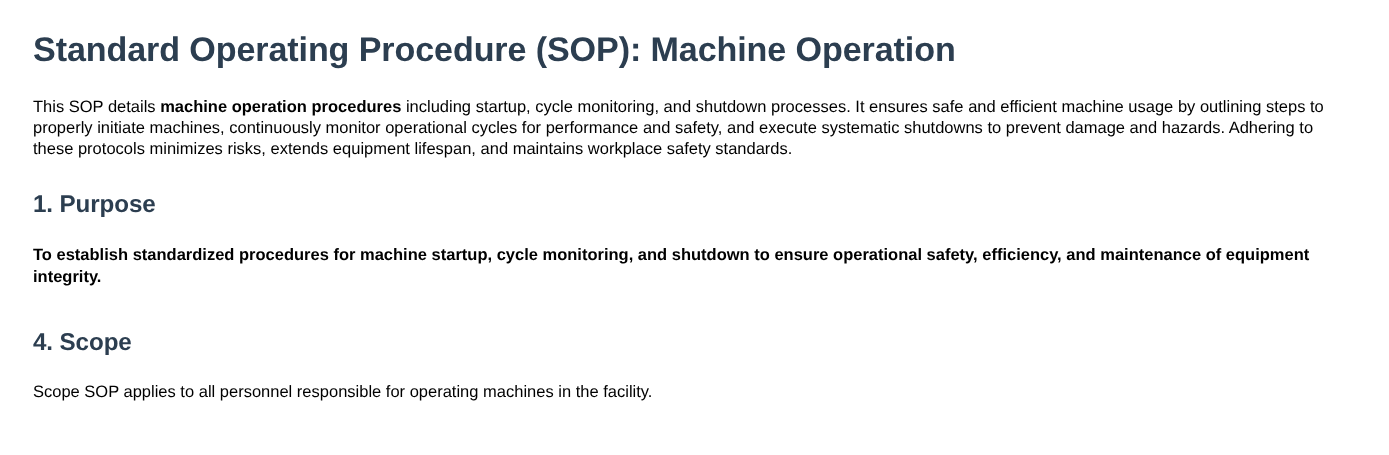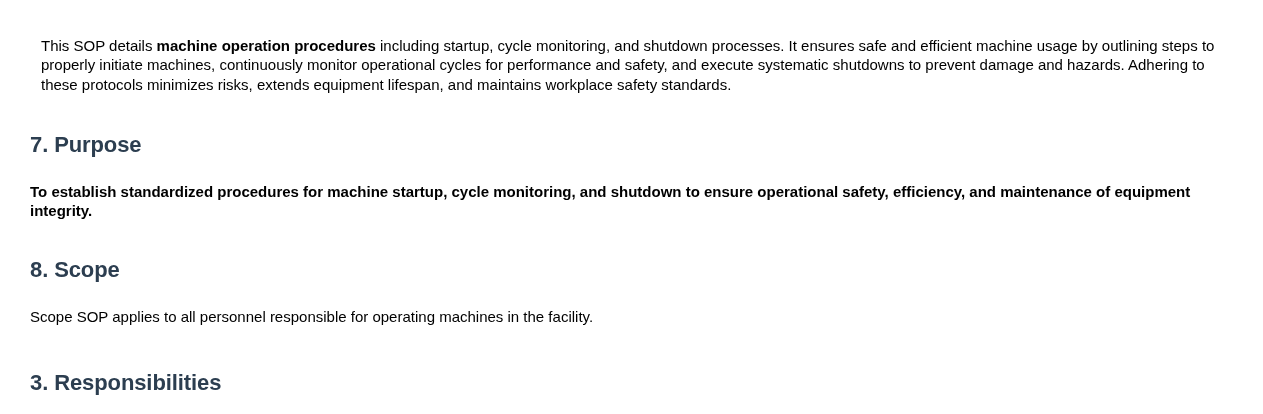--- a/index.html
+++ b/index.html
@@ -29,21 +29,21 @@
     letter-spacing: -0.1px;
     margin: 0;
     padding-top: 27px;
     line-height: 1.15;
   }
 
   .intro-paragraph {
     font-size: 15px;
     line-height: 19.4px;
     color: #000000;
-    margin: 11px;
+    margin: 0;
     padding-top: 25px;
     max-width: 1205px;
   }
 
   .intro-paragraph .strong {
     font-weight: bold;
   }
 
   .section {
     margin: 0;
@@ -72,32 +72,33 @@
   .section-scope     > .section-heading { padding-top: 37px; }
   .section-scope     > .section-body    { padding-top: 23px; }
 
   .section-responsibilities > .section-heading { padding-top: 44px; }
 </style>
 </head>
 <body>
 
 <div class="doc">
 
+  <h1 class="doc-title">Standard Operating Procedure (SOP): Machine Operation</h1>
 
   <p class="intro-paragraph">
     <span>This SOP details </span><span class="strong">machine operation procedures</span><span> including startup, cycle monitoring, and shutdown processes. It ensures safe and efficient machine usage by outlining steps to properly initiate machines, continuously monitor operational cycles for performance and safety, and execute systematic shutdowns to prevent damage and hazards. Adhering to these protocols minimizes risks, extends equipment lifespan, and maintains workplace safety standards.</span>
   </p>
 
   <section class="section section-purpose">
-    <h2 class="section-heading">7. Purpose</h2>
+    <h2 class="section-heading">1. Purpose</h2>
     <p class="section-body">To establish standardized procedures for machine startup, cycle monitoring, and shutdown to ensure operational safety, efficiency, and maintenance of equipment integrity.</p>
   </section>
 
   <section class="section section-scope">
-    <h2 class="section-heading">8. Scope</h2>
+    <h2 class="section-heading">4. Scope</h2>
     <p class="section-body">Scope SOP applies to all personnel responsible for operating machines in the facility.</p>
   </section>
 
   <section class="section section-responsibilities">
     <h2 class="section-heading">3. Responsibilities</h2>
   </section>
 
 </div>
 
 </body></html>

